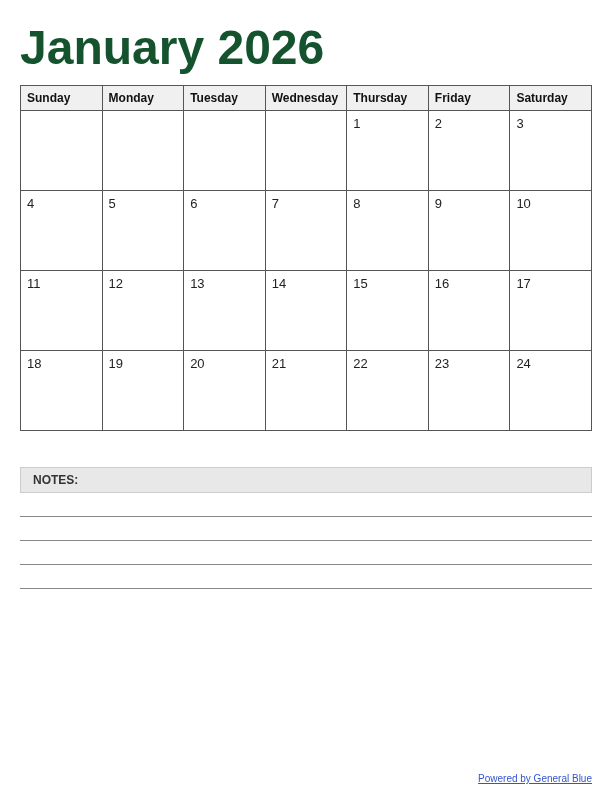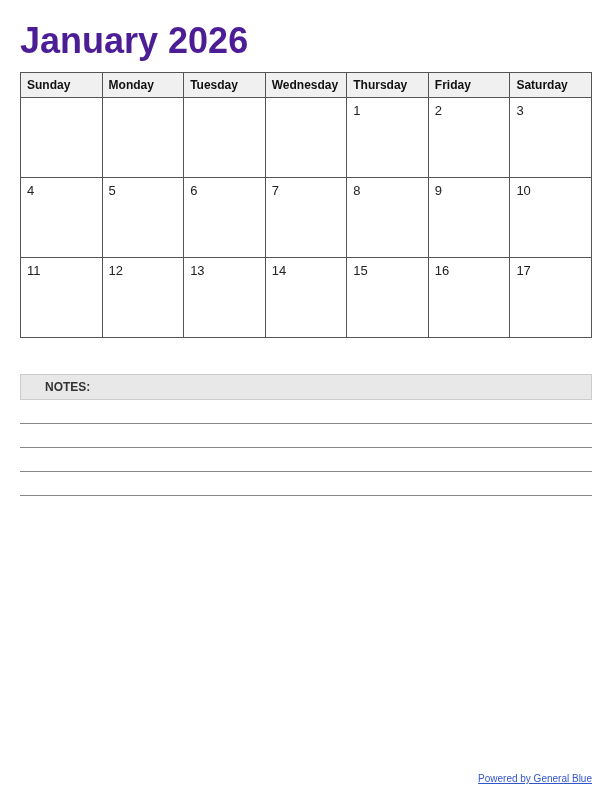--- a/index.html
+++ b/index.html
@@ -12,23 +12,23 @@
       width: 612px;
       height: 792px;
       background: #ffffff;
       font-family: Arial, sans-serif;
       padding: 20px 20px 10px 20px;
       position: relative;
       overflow: hidden;
     }
 
     .page-title {
-      font-size: 36px;
+      font-size: 48px;
       font-weight: bold;
-      color: #4c1d95;
+      color: #14532d;
       margin-bottom: 10px;
     }
 
     .calendar-table {
       width: 100%;
       border-collapse: collapse;
       border: 1px solid #555;
     }
 
     .calendar-table th {
@@ -56,21 +56,21 @@
     .empty-cell {
       background: #ffffff;
     }
 
     .notes-section {
       margin-top: 10px;
     }
 
     .notes-label {
       background: #e8e8e8;
-      padding: 5px 24px;
+      padding: 5px 12px;
       font-size: 12px;
       font-weight: bold;
       color: #333;
       border: 1px solid #ccc;
       margin-top: 36px;
     }
 
     .notes-line {
       border-bottom: 1px solid #888;
       height: 22px;
@@ -124,20 +124,29 @@
       </tr>
       <tr>
         <td>11</td>
         <td>12</td>
         <td>13</td>
         <td>14</td>
         <td>15</td>
         <td>16</td>
         <td>17</td>
       </tr>
+      <tr>
+        <td>18</td>
+        <td>19</td>
+        <td>20</td>
+        <td>21</td>
+        <td>22</td>
+        <td>23</td>
+        <td>24</td>
+      </tr>
     </tbody>
 </table>
 
 <div class="notes-section">
   <div class="notes-label">NOTES:</div>
   <div class="notes-line"></div>
   <div class="notes-line"></div>
   <div class="notes-line"></div>
   <div class="notes-line"></div>
 </div>

